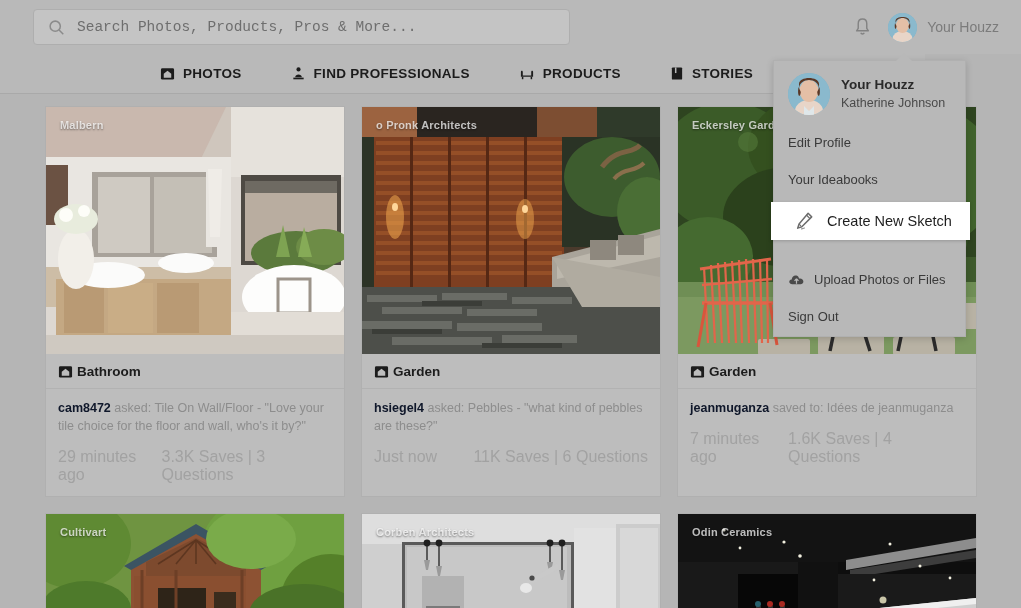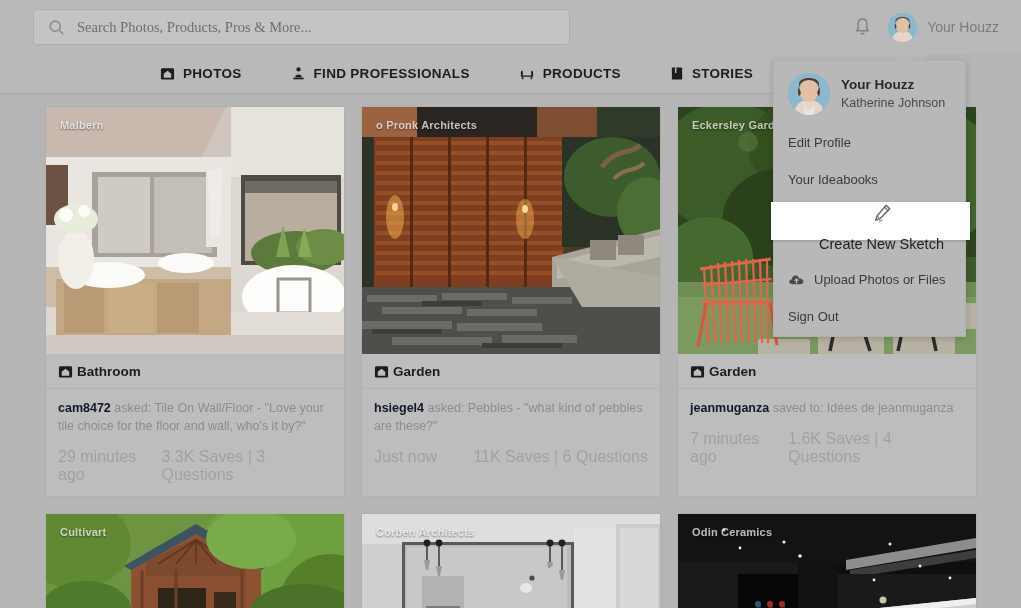--- a/index.html
+++ b/index.html
@@ -40,21 +40,21 @@
     background: #c4c4c4;
     border: 1px solid #aeaeae;
     border-radius: 4px;
     display: flex; align-items: center;
     padding-left: 14px;
   }
   .search-icon { flex: 0 0 auto; opacity: .55; margin-right: 12px; }
   .search-input {
     flex: 1 1 auto;
     background: transparent; border: none; outline: none;
-    font-family: Liberation Serif, serif;
+    font-family: Liberation Mono, monospace;
     font-size: 14.5px; color: #6e6e6e;
   }
   .search-input::placeholder { color: #6e6e6e; opacity: 1; }
 
   .header-right {
     margin-left: auto; margin-right: 22px;
     display: flex; align-items: center; gap: 16px;
   }
   .bell { opacity: .5; }
   .acct {
@@ -168,21 +168,20 @@
 
   .dd-highlight {
     position: absolute;
     left: -3px; top: 141px;
     width: 199px; height: 38px;
     background: #ffffff;
     box-shadow: 0 1px 3px rgba(0,0,0,.18);
     display: flex; align-items: center;
     padding-left: 22px; gap: 12px;
     z-index: 31;
-    flex-direction: column;
   }
   .dd-highlight .lbl {
     font-size: 14.5px; color: #1e1e1e;
   }
 
   .icon { display: inline-flex; align-items: center; justify-content: center; }
 </style>
 </head>
 <body>
 

